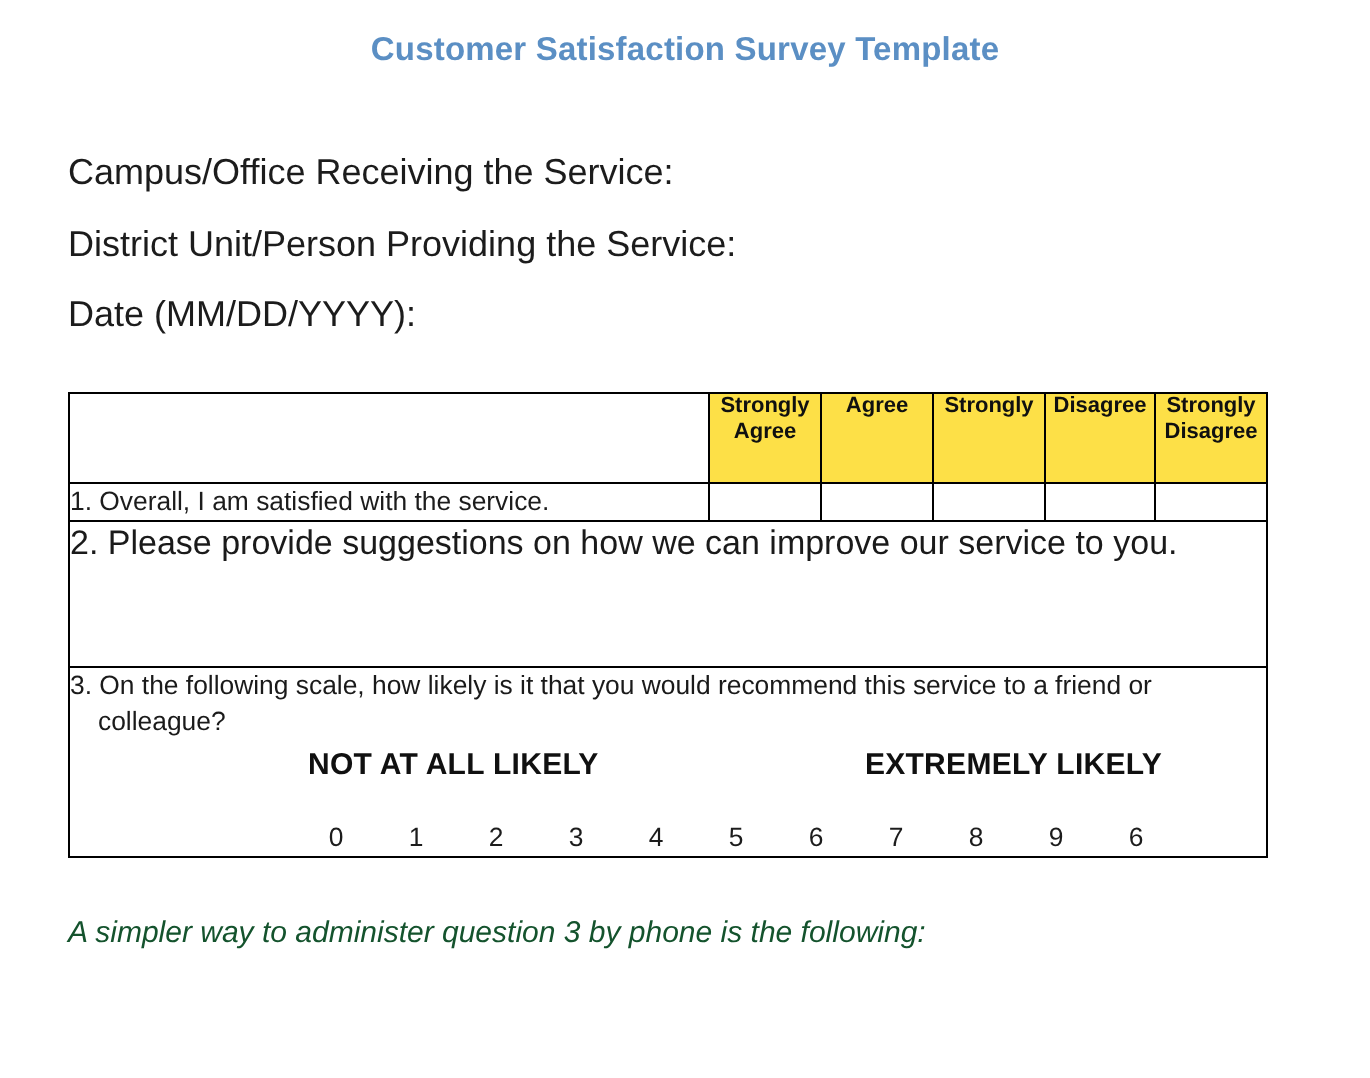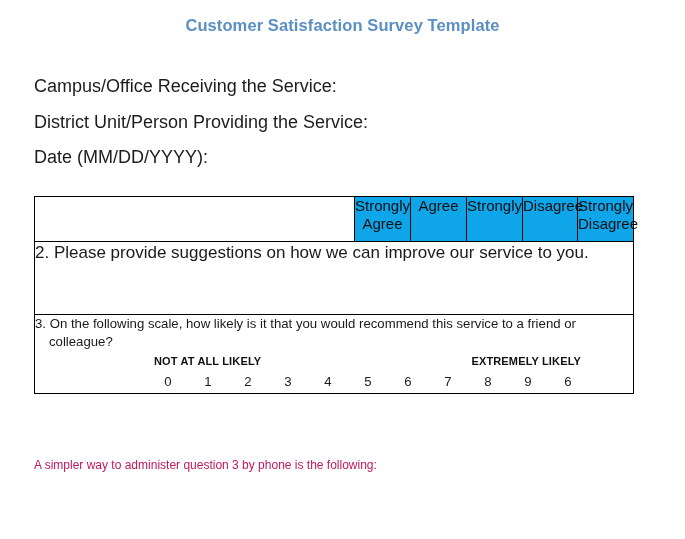--- a/index.html
+++ b/index.html
@@ -63,25 +63,25 @@
     border: 1px solid #000000;
     padding: 0;
     vertical-align: top;
   }
 
   .hdr-blank {
     border-left: none !important;
     border-top: none !important;
   }
   .hdr-scale {
-    background: #0ea5e9;
+    background: #fde047;
     text-align: center;
     vertical-align: middle;
-    font-size: 15px;
-    font-weight: normal;
+    font-size: 11px;
+    font-weight: bold;
     line-height: 1.22;
     height: 44px;
     padding: 2px 1px;
     color: #101010;
   }
 
   .q-text {
     font-size: 13.2px;
     padding: 4px 6px 5px 22px;
     line-height: 1.32;
@@ -111,46 +111,47 @@
   }
 
   
   .scale-wrap {
     margin: 2px 0 0 118px;
     width: 430px;
   }
   .scale-anchors {
     display: flex;
     justify-content: space-between;
-    font-size: 11px;
+    font-size: 15px;
     font-weight: bold;
     letter-spacing: 0.15px;
     color: #101010;
-    margin-bottom: 4px;
+    margin-bottom: 17px;
   }
   .scale-anchor-left { margin-left: 1px; }
   .scale-anchor-right { margin-right: 2px; }
   .scale-numbers {
     display: flex;
     justify-content: space-between;
     font-size: 13.2px;
     color: #1c1c1c;
   }
   .scale-numbers .num {
     width: 30px;
     text-align: center;
   }
 
   
   .note-italic {
     position: absolute;
     left: 34px;
     top: 458px;
-    font-size: 12px;
-    color: #be185d;
+    font-size: 15px;
+    font-style: italic;
+    color: #14532d;
     white-space: nowrap;
   }
   .footer-para {
     position: absolute;
     left: 34px;
     top: 492px;
     width: 604px;
     font-size: 13.2px;
     line-height: 1.52;
     color: #1c1c1c;
@@ -181,20 +182,28 @@
     <tbody>
       <tr>
         <td class="hdr-blank"></td>
         <td class="hdr-scale">Strongly Agree</td>
         <td class="hdr-scale">Agree</td>
         <td class="hdr-scale">Strongly</td>
         <td class="hdr-scale">Disagree</td>
         <td class="hdr-scale">Strongly Disagree</td>
       </tr>
 
+      <tr class="q1-row">
+        <td class="q-text">1. Overall, I am satisfied with the service.</td>
+        <td class="ans-cell"></td>
+        <td class="ans-cell"></td>
+        <td class="ans-cell"></td>
+        <td class="ans-cell"></td>
+        <td class="ans-cell"></td>
+      </tr>
 
       <tr>
         <td class="q2-cell" colspan="6">
           <div>2. Please provide suggestions on how we can improve our service to you.</div>
         </td>
       </tr>
 
       <tr>
         <td class="q3-cell" colspan="6">
           <div class="q3-prompt">3. On the following scale, how likely is it that you would recommend this service to a friend or colleague?</div>

